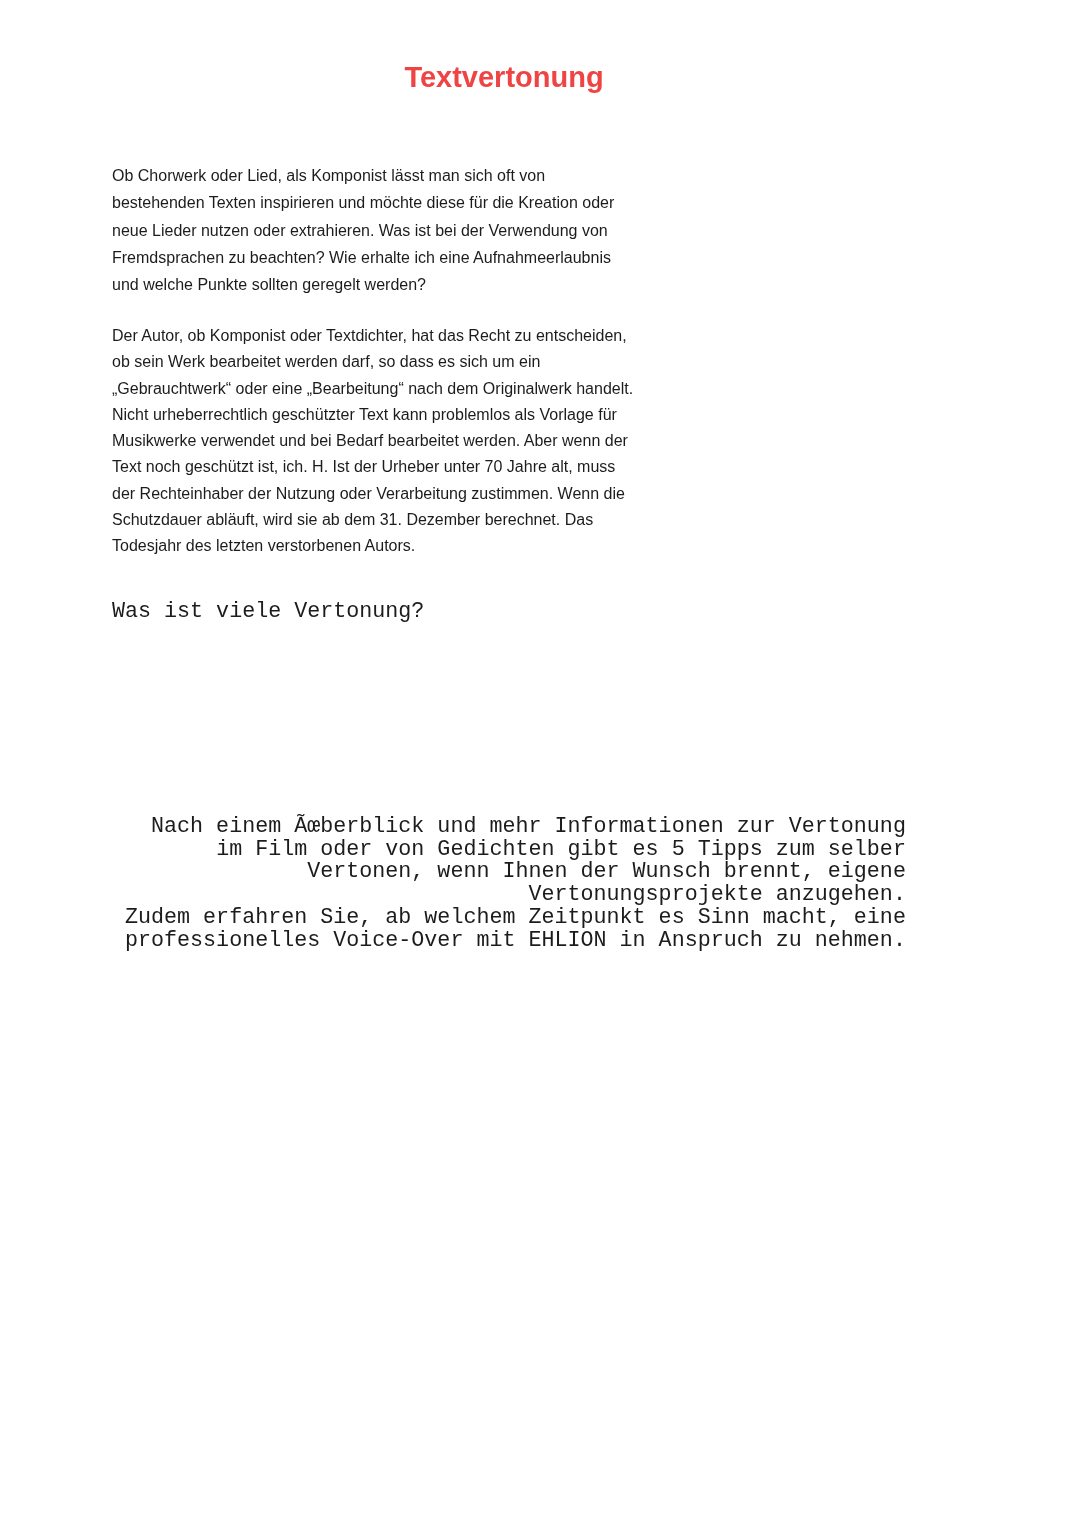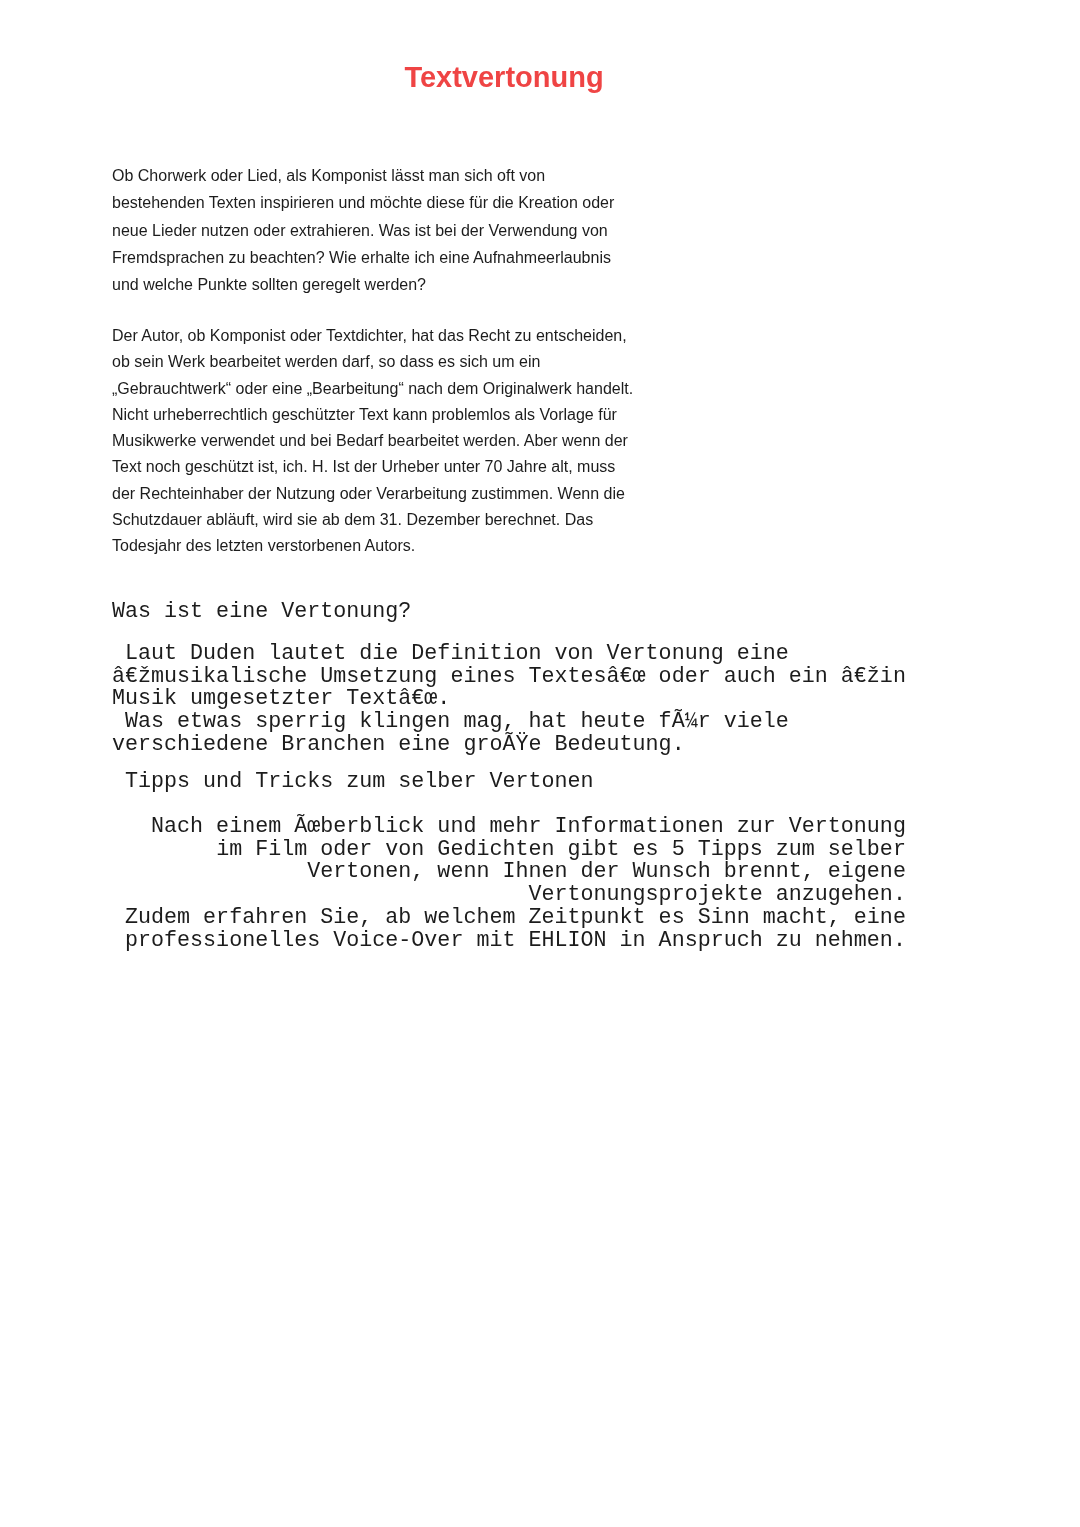--- a/index.html
+++ b/index.html
@@ -77,29 +77,23 @@
   <div class="body-para para-2">Der Autor, ob Komponist oder Textdichter, hat das Recht zu entscheiden,
 ob sein Werk bearbeitet werden darf, so dass es sich um ein
 „Gebrauchtwerk“ oder eine „Bearbeitung“ nach dem Originalwerk handelt.
 Nicht urheberrechtlich geschützter Text kann problemlos als Vorlage für
 Musikwerke verwendet und bei Bedarf bearbeitet werden. Aber wenn der
 Text noch geschützt ist, ich. H. Ist der Urheber unter 70 Jahre alt, muss
 der Rechteinhaber der Nutzung oder Verarbeitung zustimmen. Wenn die
 Schutzdauer abläuft, wird sie ab dem 31. Dezember berechnet. Das
 Todesjahr des letzten verstorbenen Autors.</div>
 
-  <div class="mono mono-heading-1">Was ist eine Vertonung?</div>
+  <div class="mono mono-heading-1">Was ist viele Vertonung?</div>
 
-  <div class="mono mono-body-1"> Laut Duden lautet die Definition von Vertonung eine
-â€žmusikalische Umsetzung eines Textesâ€œ oder auch ein â€žin
-Musik umgesetzter Textâ€œ.
- Was etwas sperrig klingen mag, hat heute fÃ¼r viele
-verschiedene Branchen eine groÃŸe Bedeutung.</div>
 
-  <div class="mono mono-heading-2"> Tipps und Tricks zum selber Vertonen</div>
 
   <div class="mono mono-body-2"> Nach einem Ãœberblick und mehr Informationen zur Vertonung
 im Film oder von Gedichten gibt es 5 Tipps zum selber
 Vertonen, wenn Ihnen der Wunsch brennt, eigene
 Vertonungsprojekte anzugehen.
  Zudem erfahren Sie, ab welchem Zeitpunkt es Sinn macht, eine
 professionelles Voice-Over mit EHLION in Anspruch zu nehmen.</div>
 
 </div>
 

